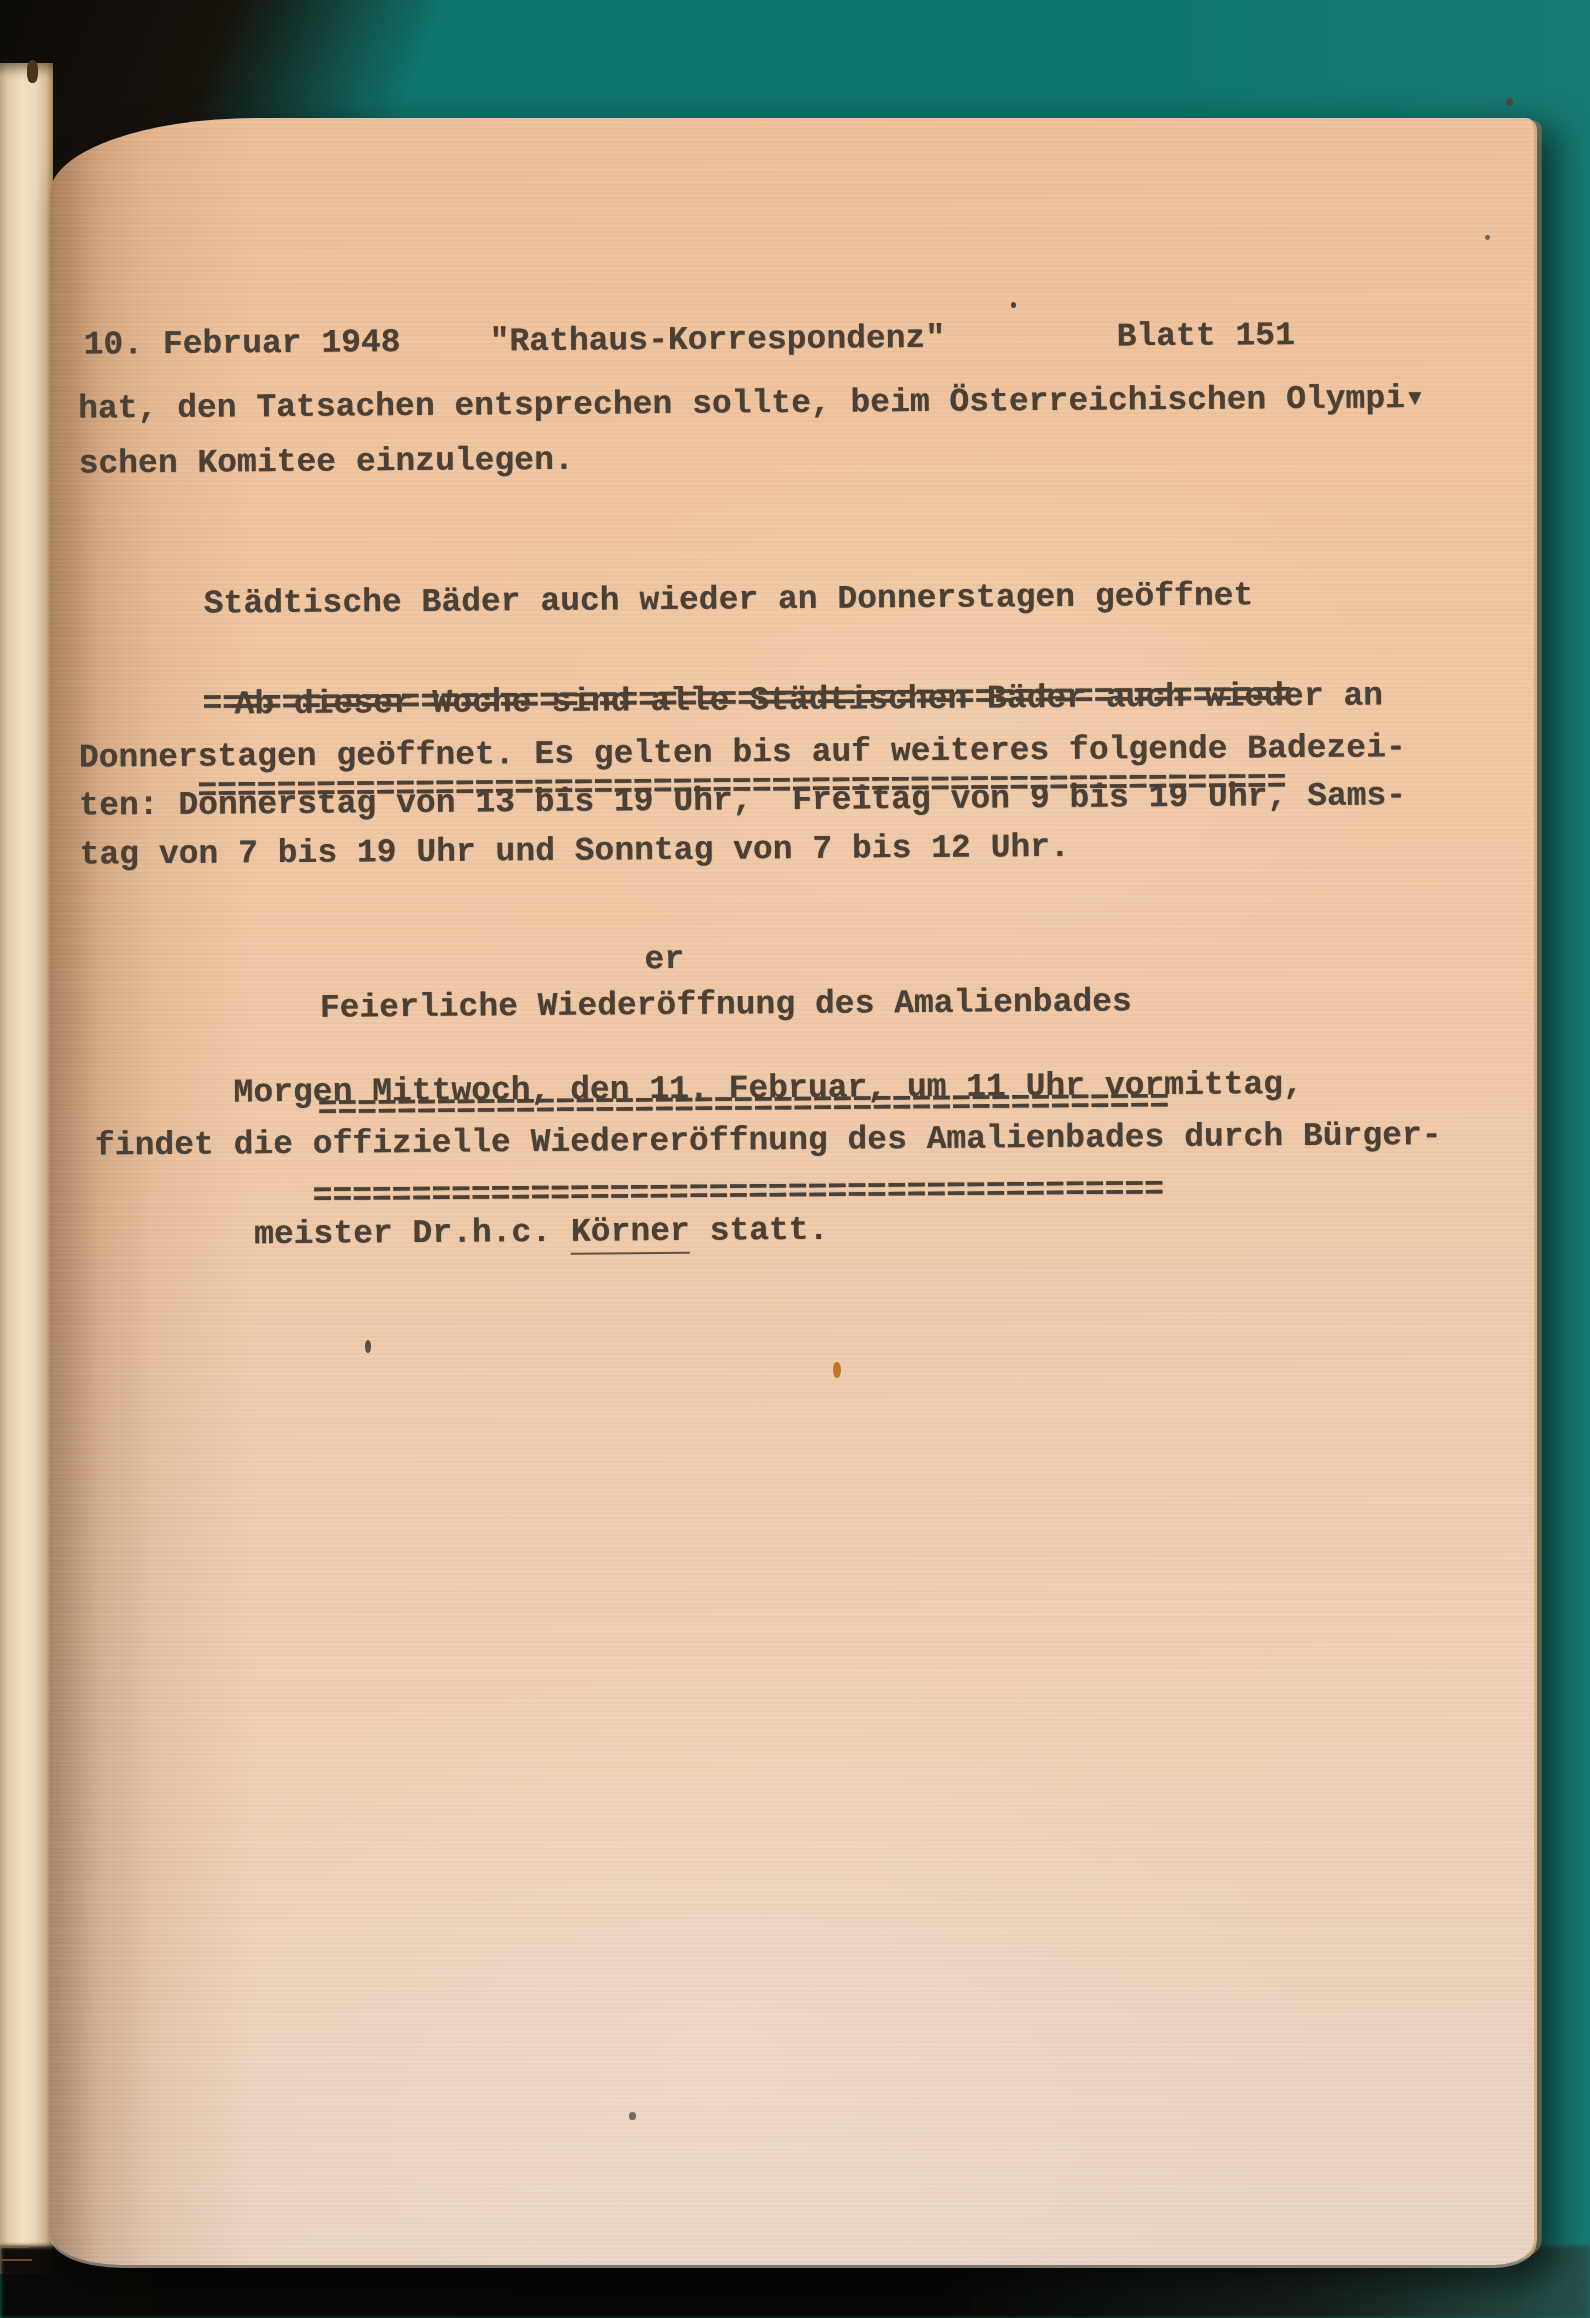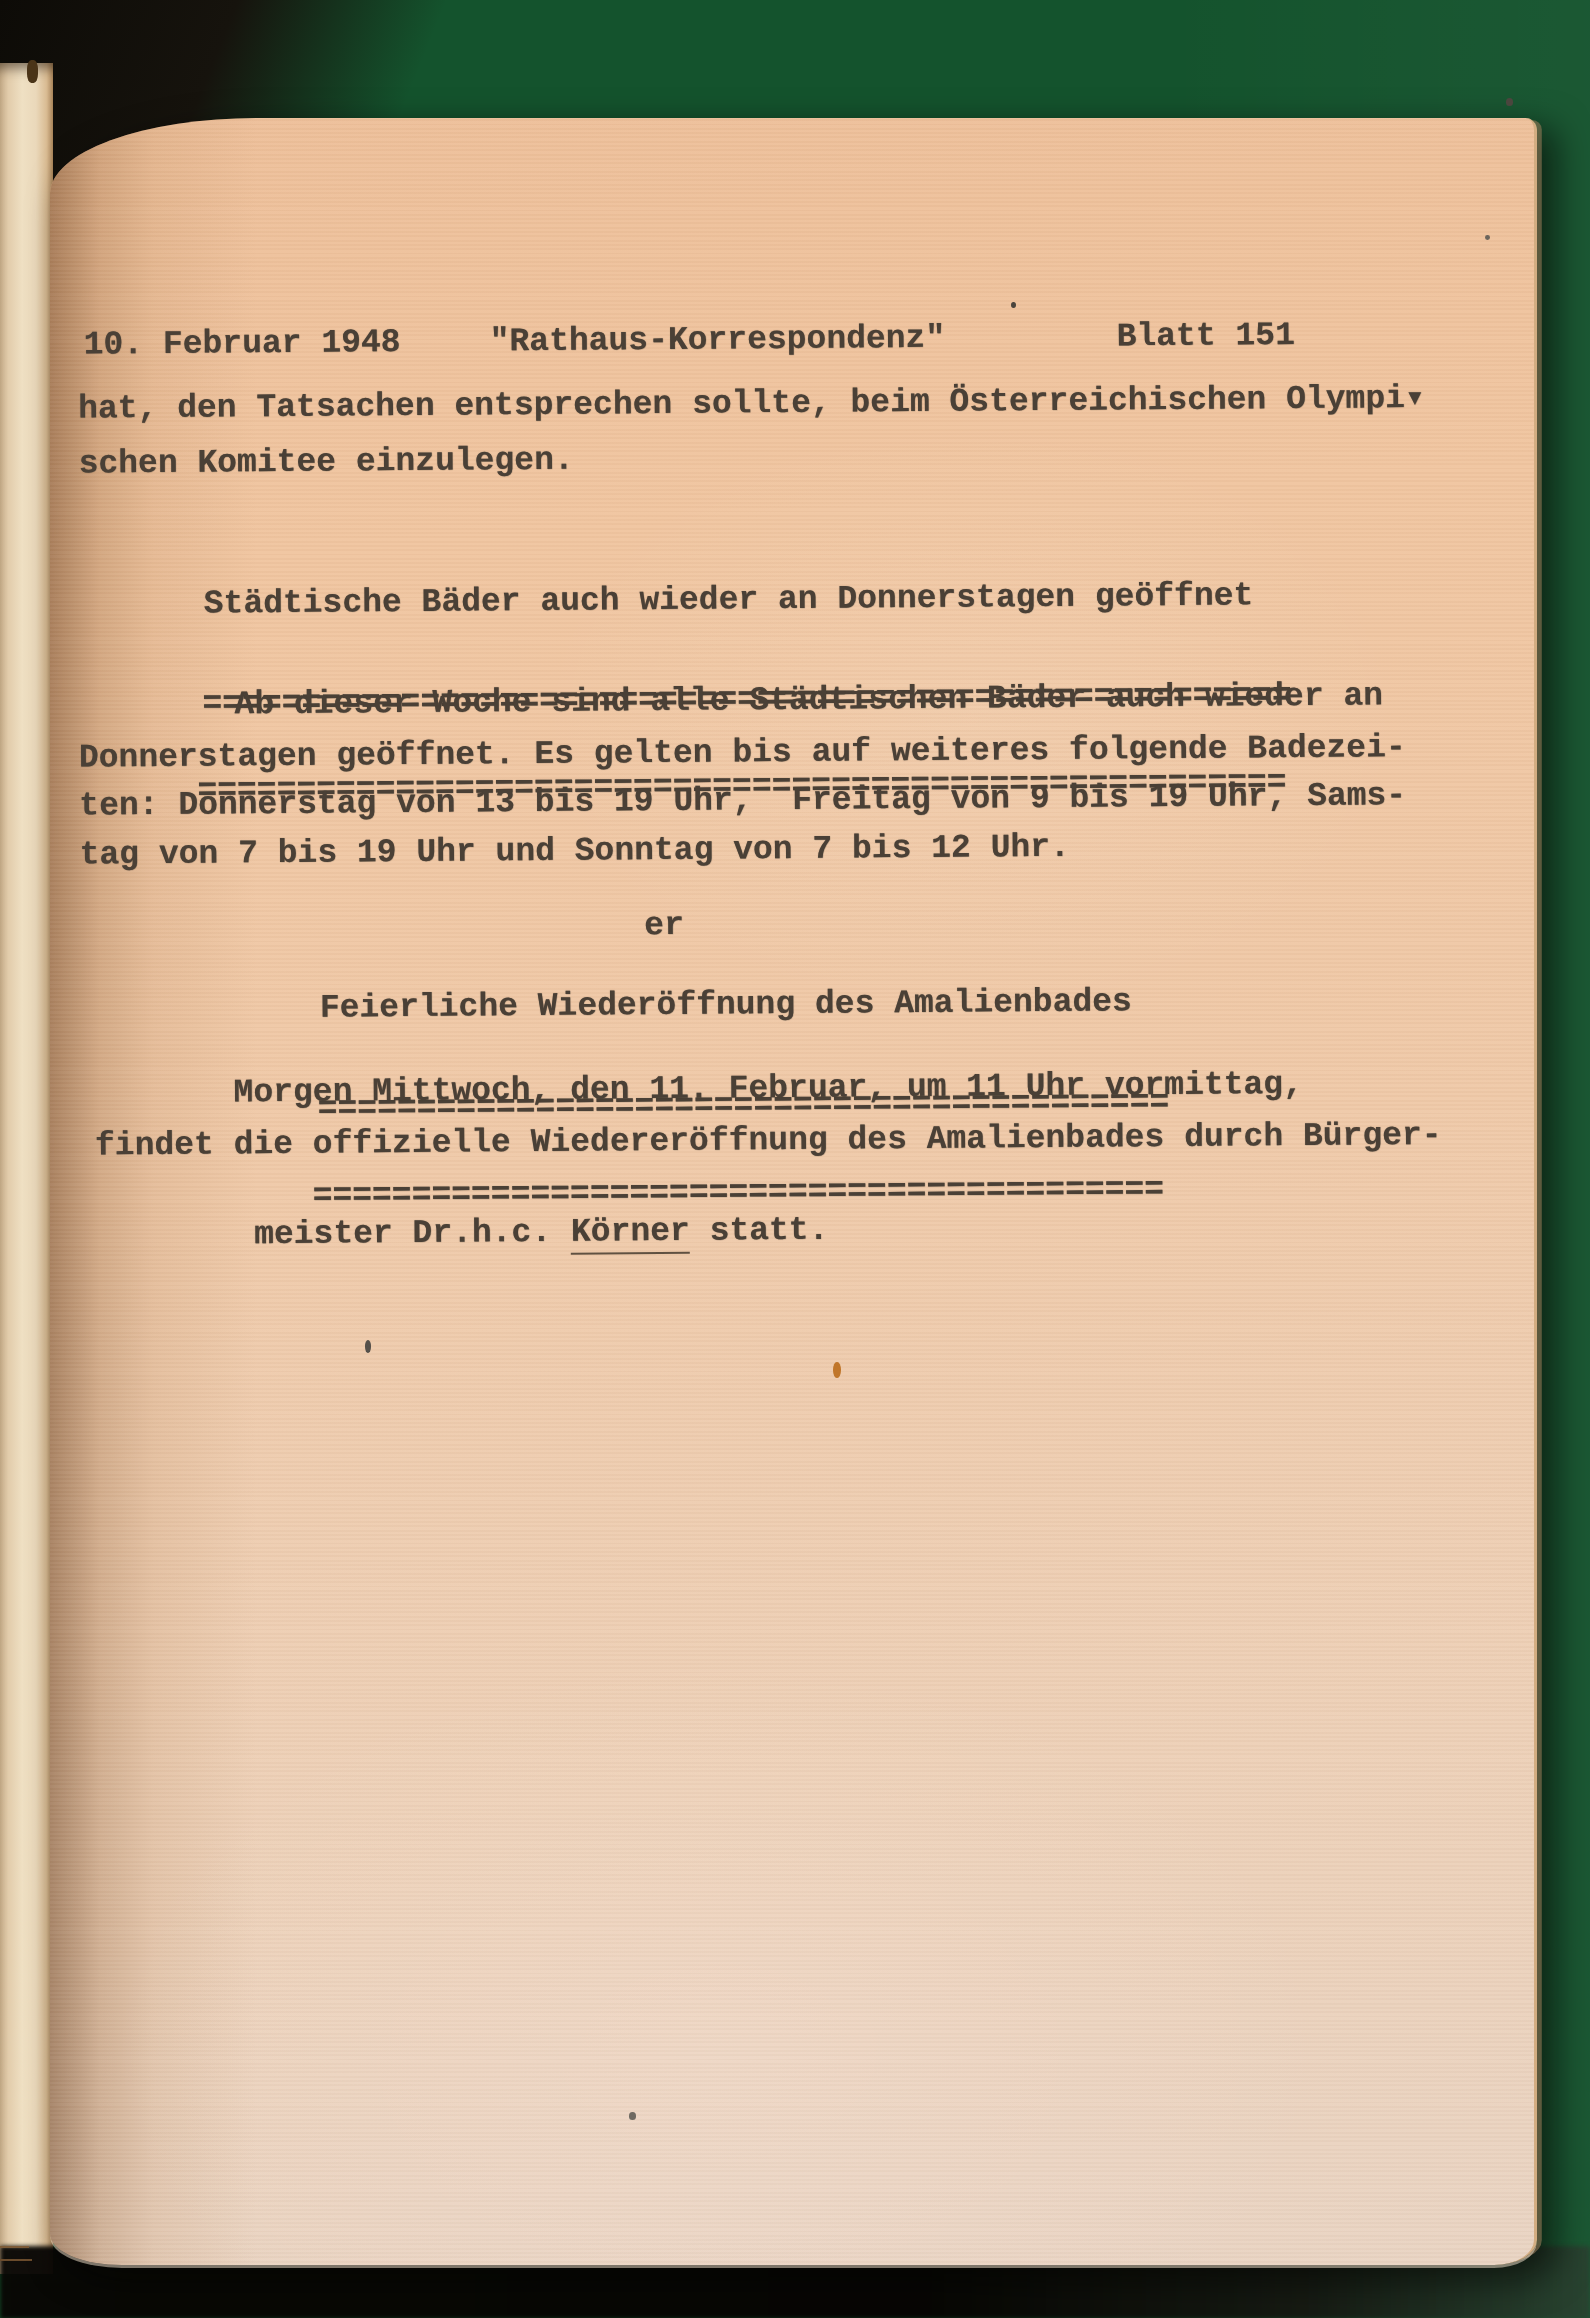--- a/index.html
+++ b/index.html
@@ -1,18 +1,18 @@
 <!DOCTYPE html>
 <html style="font-size:7.7px"><head>
 <meta charset="utf-8">
 <style>
   html,body{margin:0;padding:0;background:#2e2d2a;}
   body{width:1590px;height:2319px;position:relative;overflow:hidden;
        font-family:"Liberation Mono", monospace;}
-  .scene{position:absolute;inset:0;background:#14532d;}
+  .scene{position:absolute;inset:0;background:#0f766e;}
   
   .scene::before{content:'';position:absolute;left:0;top:0;width:602px;height:241px;
        background:linear-gradient(112deg,#0d0b07 0%,#16130d 34%,rgba(22,19,13,0) 64%);}
   .scene::after{content:'';position:absolute;right:0;top:0;width:433px;height:2319px;
        background:linear-gradient(90deg,rgba(255,255,255,0) 0%,rgba(255,255,255,0.03) 100%);}
 
   
   .prev-strip{position:absolute;left:0;top:63px;width:53px;height:2211px;z-index:2;
        background:linear-gradient(90deg,#c9af8b 0%,#e2ccab 16%,#efe0c3 42%,#ead8ba 68%,#d9bb92 88%,#b08a5e 100%);
        box-shadow:inset 0 12.5px 11.6px -6.7px rgba(40,28,14,0.55);}
@@ -76,21 +76,21 @@
       <div class="tl ul-block" style="left:155px;top:501px;">
         <div>=======================================================</div>
         <div class="u2">=======================================================</div>
       </div>
 
       <div class="tl" style="left:187px;top:564px;">Ab dieser Woche sind alle Städtischen Bäder auch wieder an</div>
       <div class="tl" style="left:31px;top:616px;">Donnerstagen geöffnet. Es gelten bis auf weiteres folgende Badezei-</div>
       <div class="tl" style="left:31px;top:664px;">ten: Donnerstag von 13 bis 19 Uhr,  Freitag von 9 bis 19 Uhr, Sams-</div>
       <div class="tl" style="left:31px;top:713px;">tag von 7 bis 19 Uhr und Sonntag von 7 bis 12 Uhr.</div>
 
-      <div class="tl" style="left:595px;top:788px;">er</div>
+      <div class="tl" style="left:595px;top:822px;">er</div>
       <div class="tl" style="left:270px;top:868px;">Feierliche Wiederöffnung des Amalienbades</div>
       <div class="tl ul-block" style="left:267px;top:907px;">
         <div>===========================================</div>
         <div class="u2">===========================================</div>
       </div>
 
       <div class="tl" style="left:183px;top:952px;">Morgen Mittwoch, den 11. Februar, um 11 Uhr vormittag,</div>
       <div class="tl" style="left:44px;top:1004px;">findet die offizielle Wiedereröffnung des Amalienbades durch Bürger-</div>
       <div class="tl" style="left:44px;top:1057px;">
         <span>meister Dr.h.c. </span><span class="uword">Körner</span><span> statt.</span>

